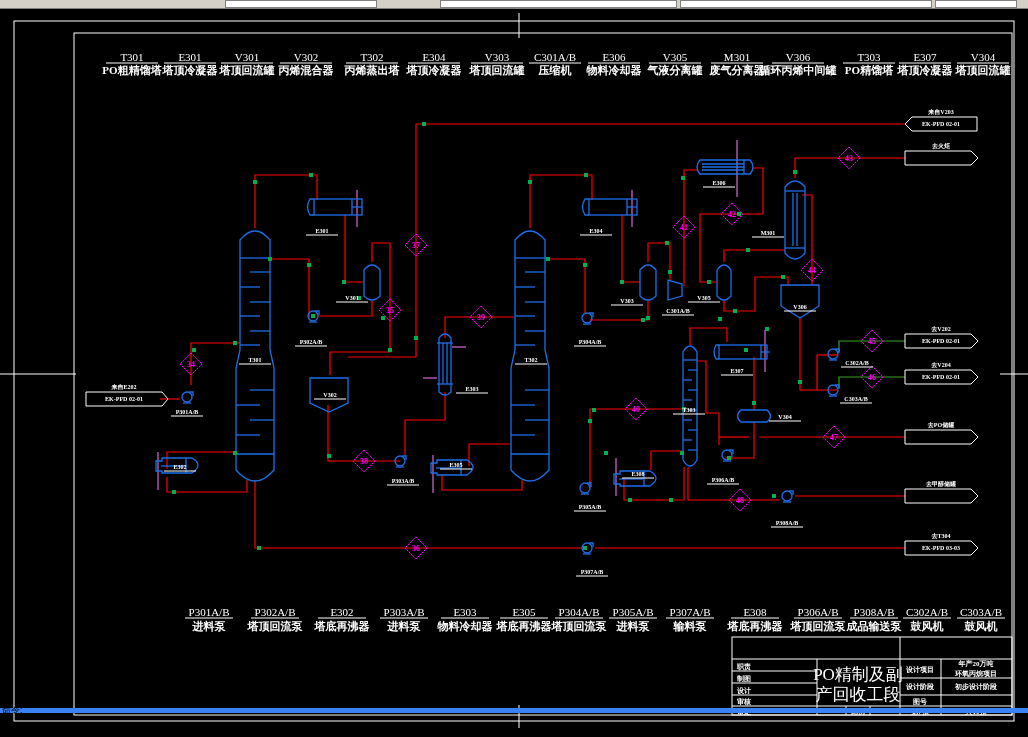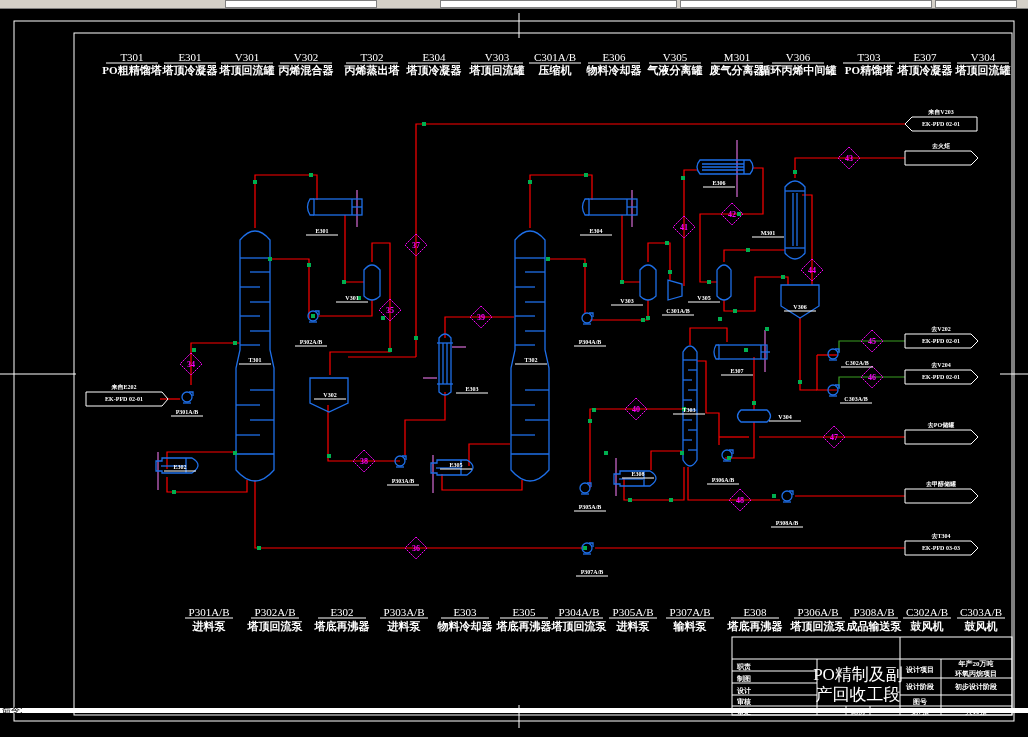--- a/index.html
+++ b/index.html
@@ -1,19 +1,19 @@
 <!DOCTYPE html>
 <html><head>
 <meta charset="utf-8">
 <style>
   html,body{margin:0;padding:0;background:#000;}
   body{width:1028px;height:737px;position:relative;overflow:hidden;font-family:"Liberation Serif","DejaVu Serif",serif;}
   .toolbar{position:absolute;left:0;top:0;width:1028px;height:8px;background:#d4d0c8;border-bottom:1px solid #808080;}
   .tb-field{position:absolute;top:0;height:6px;background:#fff;border:1px solid #808080;}
-  .statusbar{position:absolute;left:0;top:708px;width:1028px;height:5px;background:#ffffff;}
+  .statusbar{position:absolute;left:0;top:708px;width:1028px;height:5px;background:#3b82f6;}
   .statusbar span{position:absolute;left:2px;top:-4px;font:9px "Liberation Sans",sans-serif;color:#000;}
   svg#dwg{position:absolute;left:0;top:8px;}
   .t{fill:#fff;font-family:"Liberation Serif","DejaVu Serif",serif;}
   .hdr-code{font-size:11px;}
   .hdr-name{font-size:11px;font-weight:bold;}
   .lbl{font-size:6px;fill:#fff;font-weight:bold;}
   .dia-t{font-size:8px;fill:#ff00ff;font-weight:bold;}
   .red{stroke:#ff0000;stroke-width:1.2;fill:none;}
   .grn{stroke:#3a9d23;stroke-width:1.2;fill:none;}
   .pink{stroke:#ff80ff;stroke-width:1;fill:none;}

